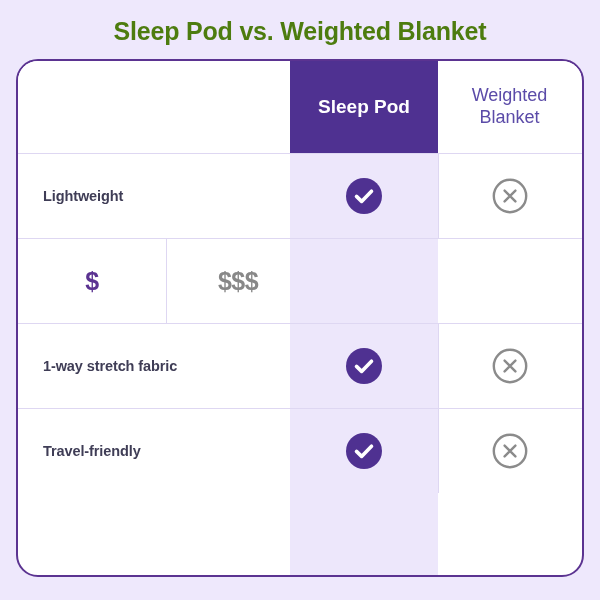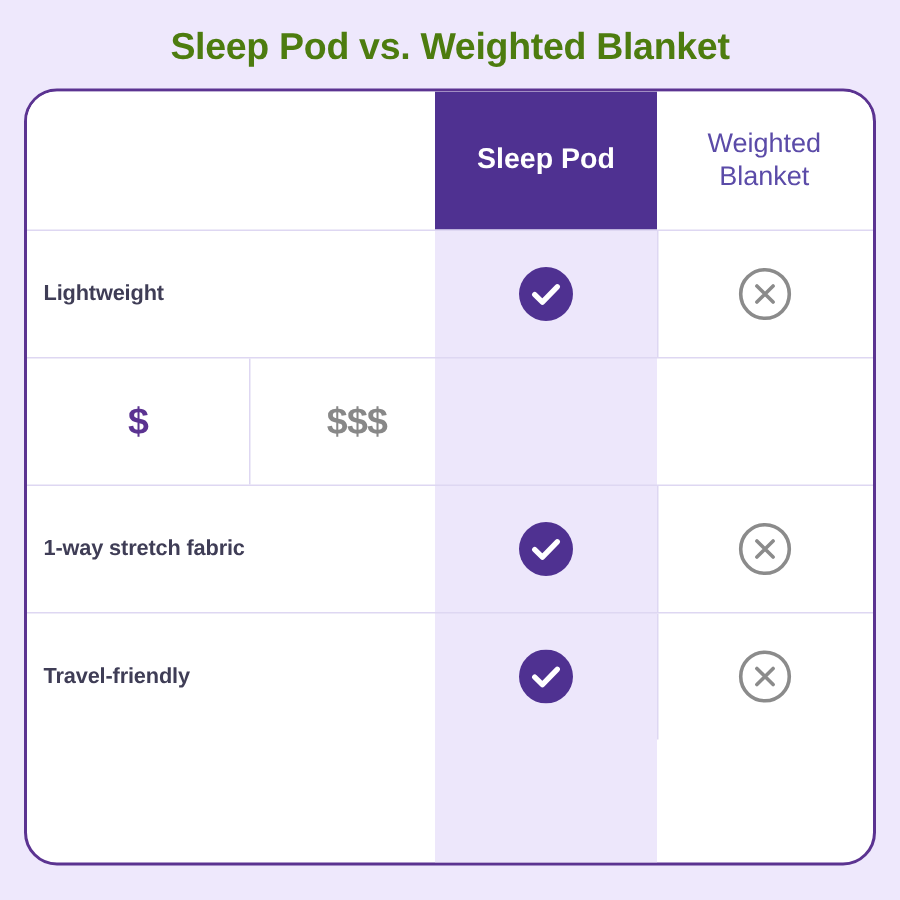--- a/index.html
+++ b/index.html
@@ -80,21 +80,21 @@
   }
 
   .cell {
     box-sizing: border-box;
     display: flex;
     align-items: center;
   }
 
   .cell.c-feature {
     flex: 0 0 272px;
-    padding-left: 11px;
+    padding-left: 25px;
   }
   .cell.c-a {
     flex: 0 0 148px;
     justify-content: center;
   }
   .cell.c-b {
     flex: 0 0 143px;
     justify-content: center;
     border-left: 1.5px solid #DED7F2;
   }

